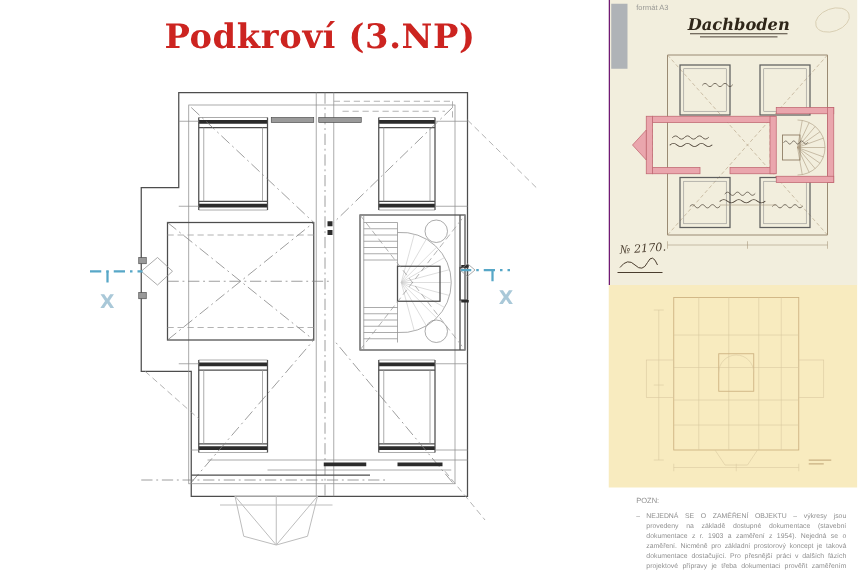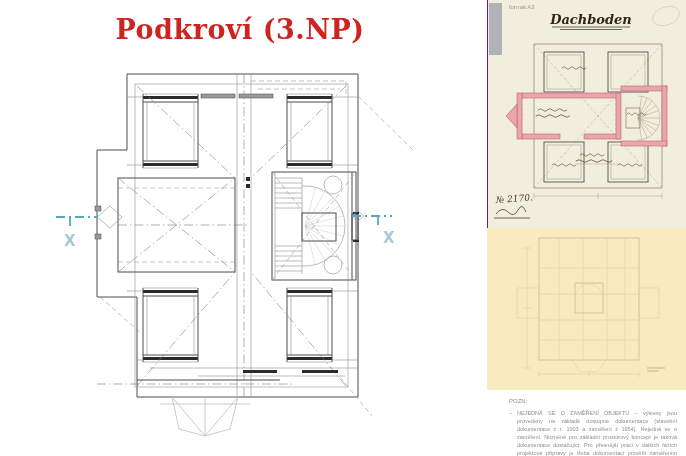--- a/index.html
+++ b/index.html
@@ -1,19 +1,19 @@
 <!DOCTYPE html>
 <html><head>
 <meta charset="utf-8">
 <style>
   html,body{margin:0;padding:0;background:#fff;}
   .page{position:relative;width:686px;height:456px;background:#ffffff;overflow:hidden;
         font-family:"Liberation Sans",sans-serif;}
   
-  .left-panel{position:absolute;left:0;top:0;width:480px;height:456px;}
+  .left-panel{position:absolute;left:16px;top:0;width:480px;height:456px;}
   .page-title{position:absolute;left:0;top:14px;width:480px;margin:0;text-align:center;
         font-family:"DejaVu Serif",serif;font-weight:bold;font-size:27px;letter-spacing:.5px;
         color:#cc2420;}
   .plan-svg{position:absolute;left:0;top:0;width:480px;height:456px;}
   
   .ln{stroke:#4d4d4d;stroke-width:1;fill:none}
   .thin{stroke:#8f8f8f;stroke-width:.6;fill:none}
   .wallfill{fill:#2b2b2b;stroke:none}
   .grayfill{fill:#9a9a9a;stroke:#444;stroke-width:.5}
   .dash{stroke:#9a9a9a;stroke-width:.6;stroke-dasharray:5 3;fill:none}

